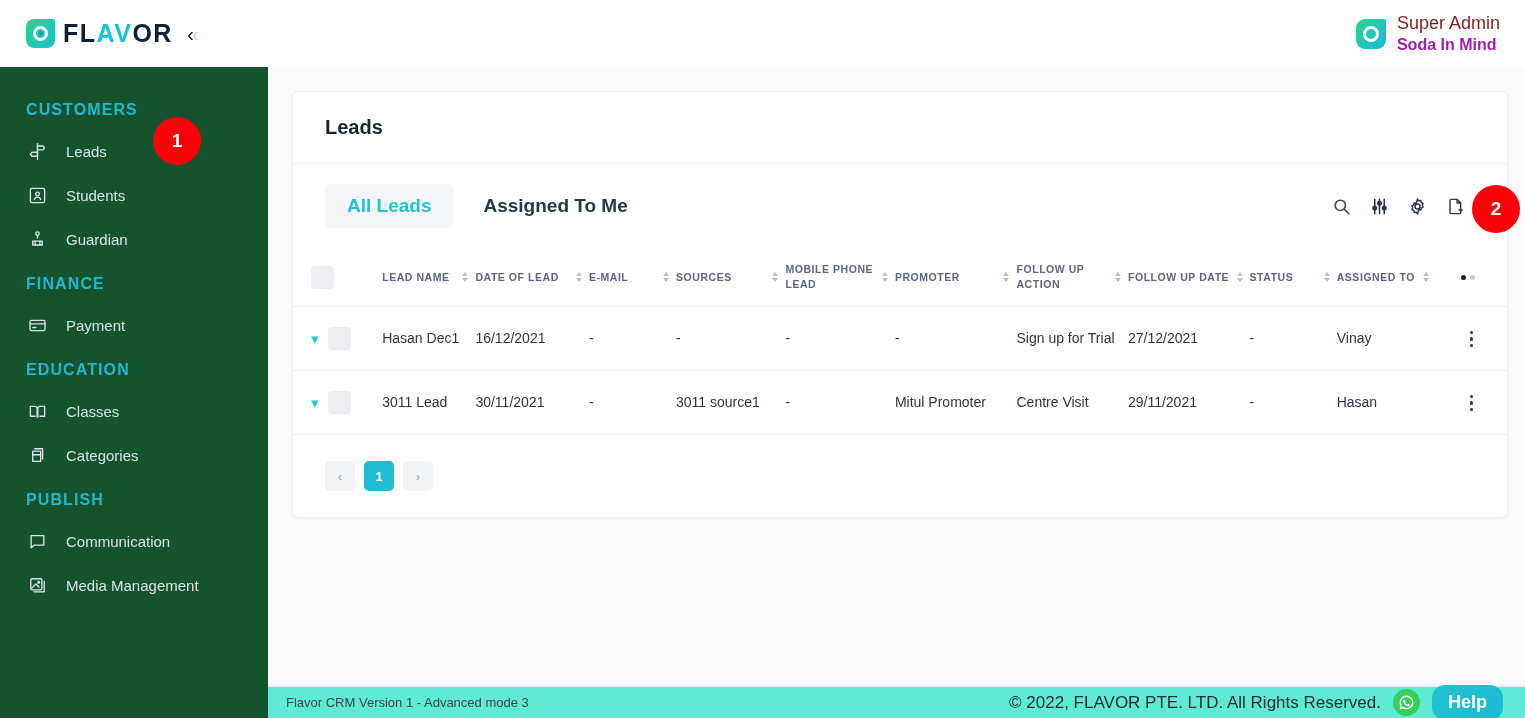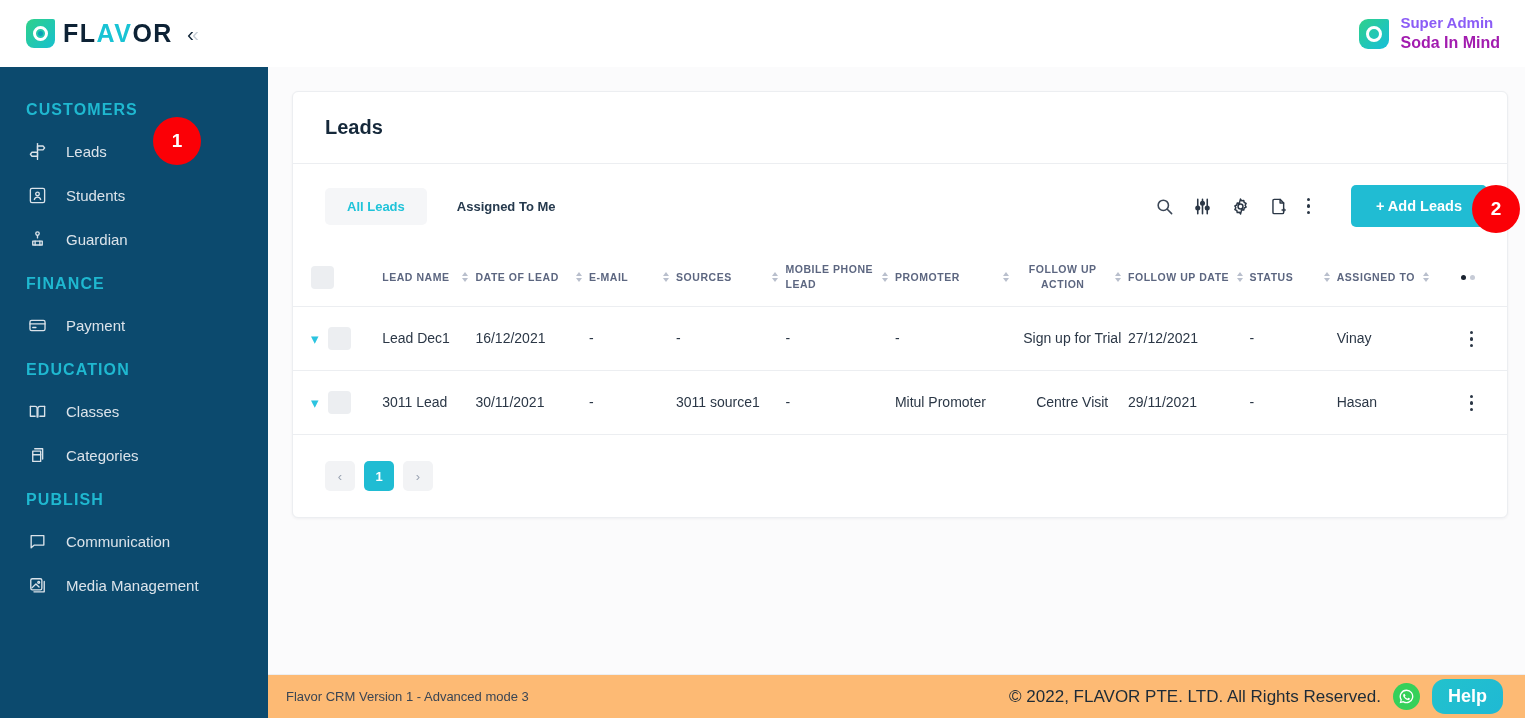--- a/index.html
+++ b/index.html
@@ -7,21 +7,21 @@
     width: 1525px; height: 718px;
     font-family: "Liberation Sans", sans-serif;
     background: #ffffff;
     overflow: hidden;
   }
   .app { position: relative; width: 1525px; height: 718px; display: flex; }
 
   
   .sidebar {
     width: 268px; height: 718px;
-    background: #0c4a6e;
+    background: #14532d;
     flex: 0 0 268px;
     position: relative;
     overflow: hidden;
   }
   .logo-row {
     height: 67px;
     display: flex; align-items: center;
     padding-left: 26px;
     background: #ffffff;
   }
@@ -83,21 +83,21 @@
     border-radius: 9px 2px 9px 9px;
     background: linear-gradient(135deg, #2fd18a 0%, #16bedb 100%);
     display: flex; align-items: center; justify-content: center;
     flex: 0 0 30px;
   }
   .avatar .ring {
     width: 16px; height: 16px; border-radius: 50%;
     border: 3px solid #ffffff;
   }
   .user-text { line-height: 1.25; }
-  .user-role { color: #8b5cf6; font-size: 15px; font-weight: 700; }
+  .user-role { color: #7f1d1d; font-size: 18px; font-weight: 400; }
   .user-name { color: #a21caf; font-size: 16px; font-weight: 700; }
 
   
   .content { padding: 24px 18px 0 24px; }
   .card {
     background: #ffffff;
     border: 1px solid #eceef1;
     border-radius: 6px;
     box-shadow: 0 1px 3px rgba(16,24,40,0.05);
     width: 1216px;
@@ -107,21 +107,21 @@
     padding-left: 32px; border-bottom: 1px solid #eceef1;
   }
   .card-title { font-size: 20px; font-weight: 700; color: #15283a; }
 
   .toolbar {
     height: 84px; display: flex; align-items: center;
     padding: 0 20px 0 32px;
   }
   .tabs { display: flex; align-items: center; gap: 8px; }
   .tab {
-    font-size: 13px; font-weight: 700; padding: 11px 22px;
+    font-size: 19px; font-weight: 700; padding: 11px 22px;
     border-radius: 5px; cursor: pointer; color: #25394d;
   }
   .tab.active { color: #1fc3d9; background: #f5f6f8; }
   .tool-icons { margin-left: auto; display: flex; align-items: center; gap: 19px; }
   .tool-ico { cursor: pointer; display: flex; align-items: center; justify-content: center; }
   .tool-ico svg { display: block; }
   .btn-add {
     margin-left: 22px;
     background: #20bcd3; color: #ffffff;
     font-size: 14.5px; font-weight: 700;
@@ -171,42 +171,42 @@
   .dots2 i:last-child { background: #c6cbd6; }
 
   
   .c-sel   { width: 88px; padding-left: 18px !important; }
   .c-name  { width: 92px; }
   .c-date  { width: 112px; }
   .c-mail  { width: 86px; }
   .c-src   { width: 108px; }
   .c-mob   { width: 108px; }
   .c-prom  { width: 120px; }
-  .c-fua   { width: 110px; text-align: center; }
+  .c-fua   { width: 110px; }
   .c-fud   { width: 120px; }
   .c-stat  { width: 86px; }
   .c-asg   { width: 98px; }
   .c-act   { width: 70px; text-align: center; }
   .c-act .th-inner, .c-act .rowbox { justify-content: center; }
 
   
   .pager { display: flex; align-items: center; gap: 9px; padding: 26px 0 26px 32px; border-top: 1px solid #eceef1; }
   .pg {
     min-width: 30px; height: 30px; border-radius: 5px;
     background: #f2f3f5; color: #9aa3b2;
     display: flex; align-items: center; justify-content: center;
     font-size: 13px; cursor: pointer;
   }
   .pg.current { background: #20bcd3; color: #ffffff; font-weight: 700; }
 
   
   .footer {
     position: absolute; left: 0; bottom: 0;
-    width: 1257px; height: 44px;
-    background: #fdba74; border-top: 1px solid #eceef1;
+    width: 1257px; height: 32px;
+    background: #5eead4; border-top: 1px solid #eceef1;
     display: flex; align-items: center;
     padding: 0 22px 0 18px;
   }
   .footer-left { font-size: 13px; color: #3b4654; }
   .footer-right { margin-left: auto; display: flex; align-items: center; gap: 12px; }
   .copyright { font-size: 17px; color: #1d2b37; font-weight: 500; }
   .wa {
     width: 27px; height: 27px; border-radius: 50%;
     background: #35d05a; display: flex; align-items: center; justify-content: center;
     cursor: pointer; flex: 0 0 27px;
@@ -400,21 +400,20 @@
                   <path d="M14 3H6.5A1.5 1.5 0 0 0 5 4.5v15A1.5 1.5 0 0 0 6.5 21H17a1.5 1.5 0 0 0 1.5-1.5V7.5z"></path>
                   <path d="M14 3v4.5h4.5"></path>
                   <path d="M16.5 16.5h4M18.5 14.5v4"></path>
                 </svg>
             </span>
             <span class="tool-ico kebab">
                 <i></i>
                 <i></i>
                 <i></i>
               </span>
-            <button class="btn-add">+ Add Leads</button>
           </div>
         </div>
 
         <table>
           <thead>
             <tr>
               <th class="c-sel">
                 <div class="th-inner">
                     <span class="chk head"></span>
                   </div>
@@ -520,21 +519,21 @@
             </tr>
           </thead>
           <tbody>
             <tr>
               <td class="c-sel">
                 <div class="rowbox">
                   <span class="chev-expand">▾</span>
                   <span class="chk"></span>
                 </div>
               </td>
-              <td class="c-name">Lead Dec1</td>
+              <td class="c-name">Hasan Dec1</td>
               <td class="c-date">16/12/2021</td>
               <td class="c-mail">-</td>
               <td class="c-src">-</td>
               <td class="c-mob">-</td>
               <td class="c-prom">-</td>
               <td class="c-fua">Sign up for Trial</td>
               <td class="c-fud">27/12/2021</td>
               <td class="c-stat">-</td>
               <td class="c-asg">Vinay</td>
               <td class="c-act">

